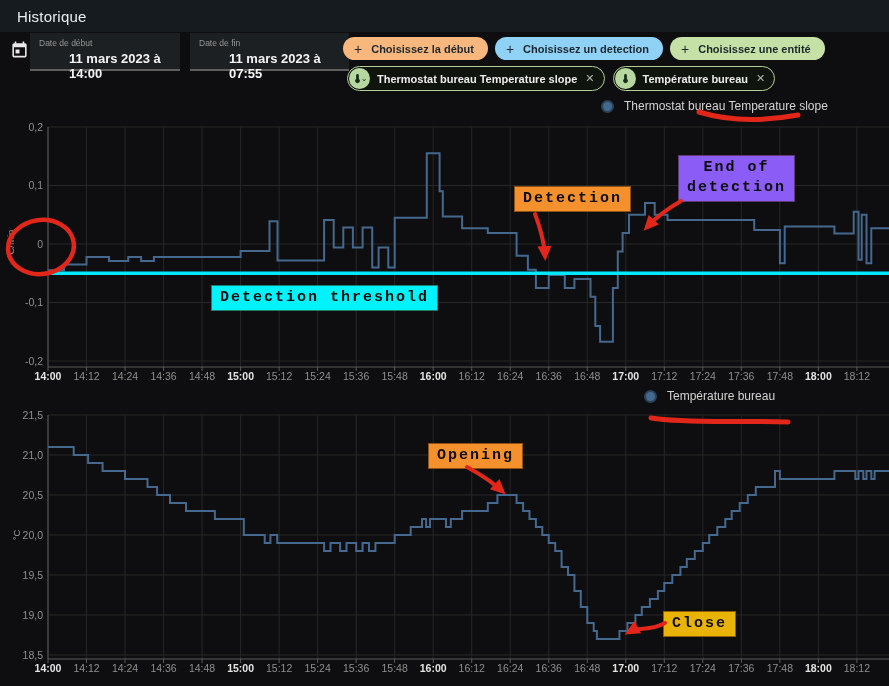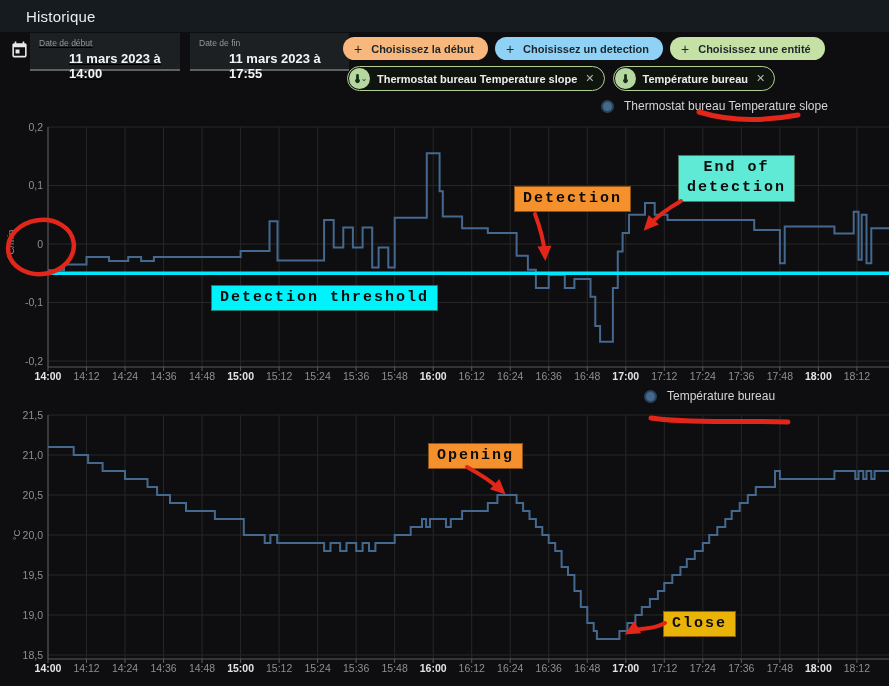--- a/index.html
+++ b/index.html
@@ -1,27 +1,27 @@
 <!DOCTYPE html>
 <html><head>
 <meta charset="utf-8">
 <style>
   html,body{margin:0;padding:0;background:#0e0e10;}
   .page{position:relative;width:889px;height:686px;background:#0e0e10;overflow:hidden;
         font-family:"Liberation Sans",sans-serif;-webkit-font-smoothing:antialiased;}
   .appbar{position:absolute;left:0;top:0;width:889px;height:32px;background:#161b1f;
           display:flex;align-items:center;color:#e9edf0;font-size:15px;}
-  .appbar .title{margin-left:26px;letter-spacing:.2px;}
+  .appbar .title{margin-left:17px;letter-spacing:.2px;}
   .cal-btn{position:absolute;left:6px;top:36px;width:26px;height:26px;background:none;border:none;
            display:flex;align-items:center;justify-content:center;cursor:pointer;padding:0;}
   .date-field{position:absolute;top:33px;height:38px;background:#1d2022;border-bottom:2px solid #606060;
               box-sizing:border-box;padding:5px 9px 0 9px;}
   .date-field .dlabel{font-size:8.5px;color:#969696;}
   .date-field .dvalue{font-size:13px;color:#f4f4f4;font-weight:700;margin-top:3px;margin-left:30px;}
-  .df1{left:30px;width:150px;text-decoration:underline;} .df2{left:190px;width:159px;}
+  .df1{left:30px;width:150px;} .df2{left:190px;width:159px;}
   .pill-row{position:absolute;left:343px;top:37px;display:flex;gap:7px;}
   .pill{height:23px;border:none;border-radius:12px;display:inline-flex;align-items:center;gap:9px;
         padding:0 14px 0 11px;font-family:"Liberation Sans",sans-serif;font-size:11px;font-weight:700;
         color:#1b262c;cursor:pointer;}
   .pill .plus{font-size:14px;font-weight:400;line-height:1;}
   .chip-row{position:absolute;left:347px;top:66px;display:flex;gap:8px;}
   .chip{height:25px;border:1px solid #b3cf95;border-radius:14px;background:#10140e;display:flex;
         align-items:center;gap:7px;padding:0 9px 0 1px;cursor:pointer;box-sizing:border-box;}
   .chip-ic{width:21px;height:21px;border-radius:50%;background:#b6d79f;display:flex;align-items:center;
            justify-content:center;color:#16301a;}
@@ -52,21 +52,21 @@
       <rect x="7" y="12" width="5" height="5"></rect>
     </svg>
   </button>
 
   <div class="date-field df1">
     <div class="dlabel">Date de début</div>
     <div class="dvalue">11 mars 2023 à 14:00</div>
   </div>
   <div class="date-field df2">
     <div class="dlabel">Date de fin</div>
-    <div class="dvalue">11 mars 2023 à 17:55</div>
+    <div class="dvalue">11 mars 2023 à 07:55</div>
   </div>
 
   <div class="pill-row">
     <button class="pill" style="background: rgb(248, 184, 125);">
       <span class="plus">+</span>
       <span>Choisissez la début</span>
     </button>
     <button class="pill" style="background: rgb(144, 210, 246);">
       <span class="plus">+</span>
       <span>Choisissez un detection</span>
@@ -275,21 +275,21 @@
     <span class="legend-dot" style="background: rgb(68, 104, 142);"></span>
     <span>Thermostat bureau Temperature slope</span>
   </div>
   <div class="legend" style="left:644px;top:389px;">
     <span class="legend-dot" style="background: rgb(68, 104, 142);"></span>
     <span>Température bureau</span>
   </div>
 
   <div id="ann-labels">
       <div class="ann-label" style="left: 514px; top: 186px; background: rgb(245, 145, 45);">Detection</div>
-      <div class="ann-label" style="left: 678px; top: 155px; background: #5eead4;">End of
+      <div class="ann-label" style="left: 678px; top: 155px; background: #8b5cf6;">End of
 detection</div>
       <div class="ann-label" style="left: 211px; top: 285px; background: rgb(0, 242, 250);">Detection threshold</div>
       <div class="ann-label" style="left: 428px; top: 443px; background: rgb(245, 145, 45);">Opening</div>
       <div class="ann-label" style="left: 663px; top: 611px; background: #eab308;">Close</div>
     </div>
   <svg id="overlay-layer" width="889" height="686">
       <defs>
         <marker id="arrowhead" markerWidth="18" markerHeight="16" refX="11" refY="8" orient="auto" markerUnits="userSpaceOnUse">
           <path d="M1,1 L16,8 L1,15 z" fill="#e3261a"></path>
         </marker>

